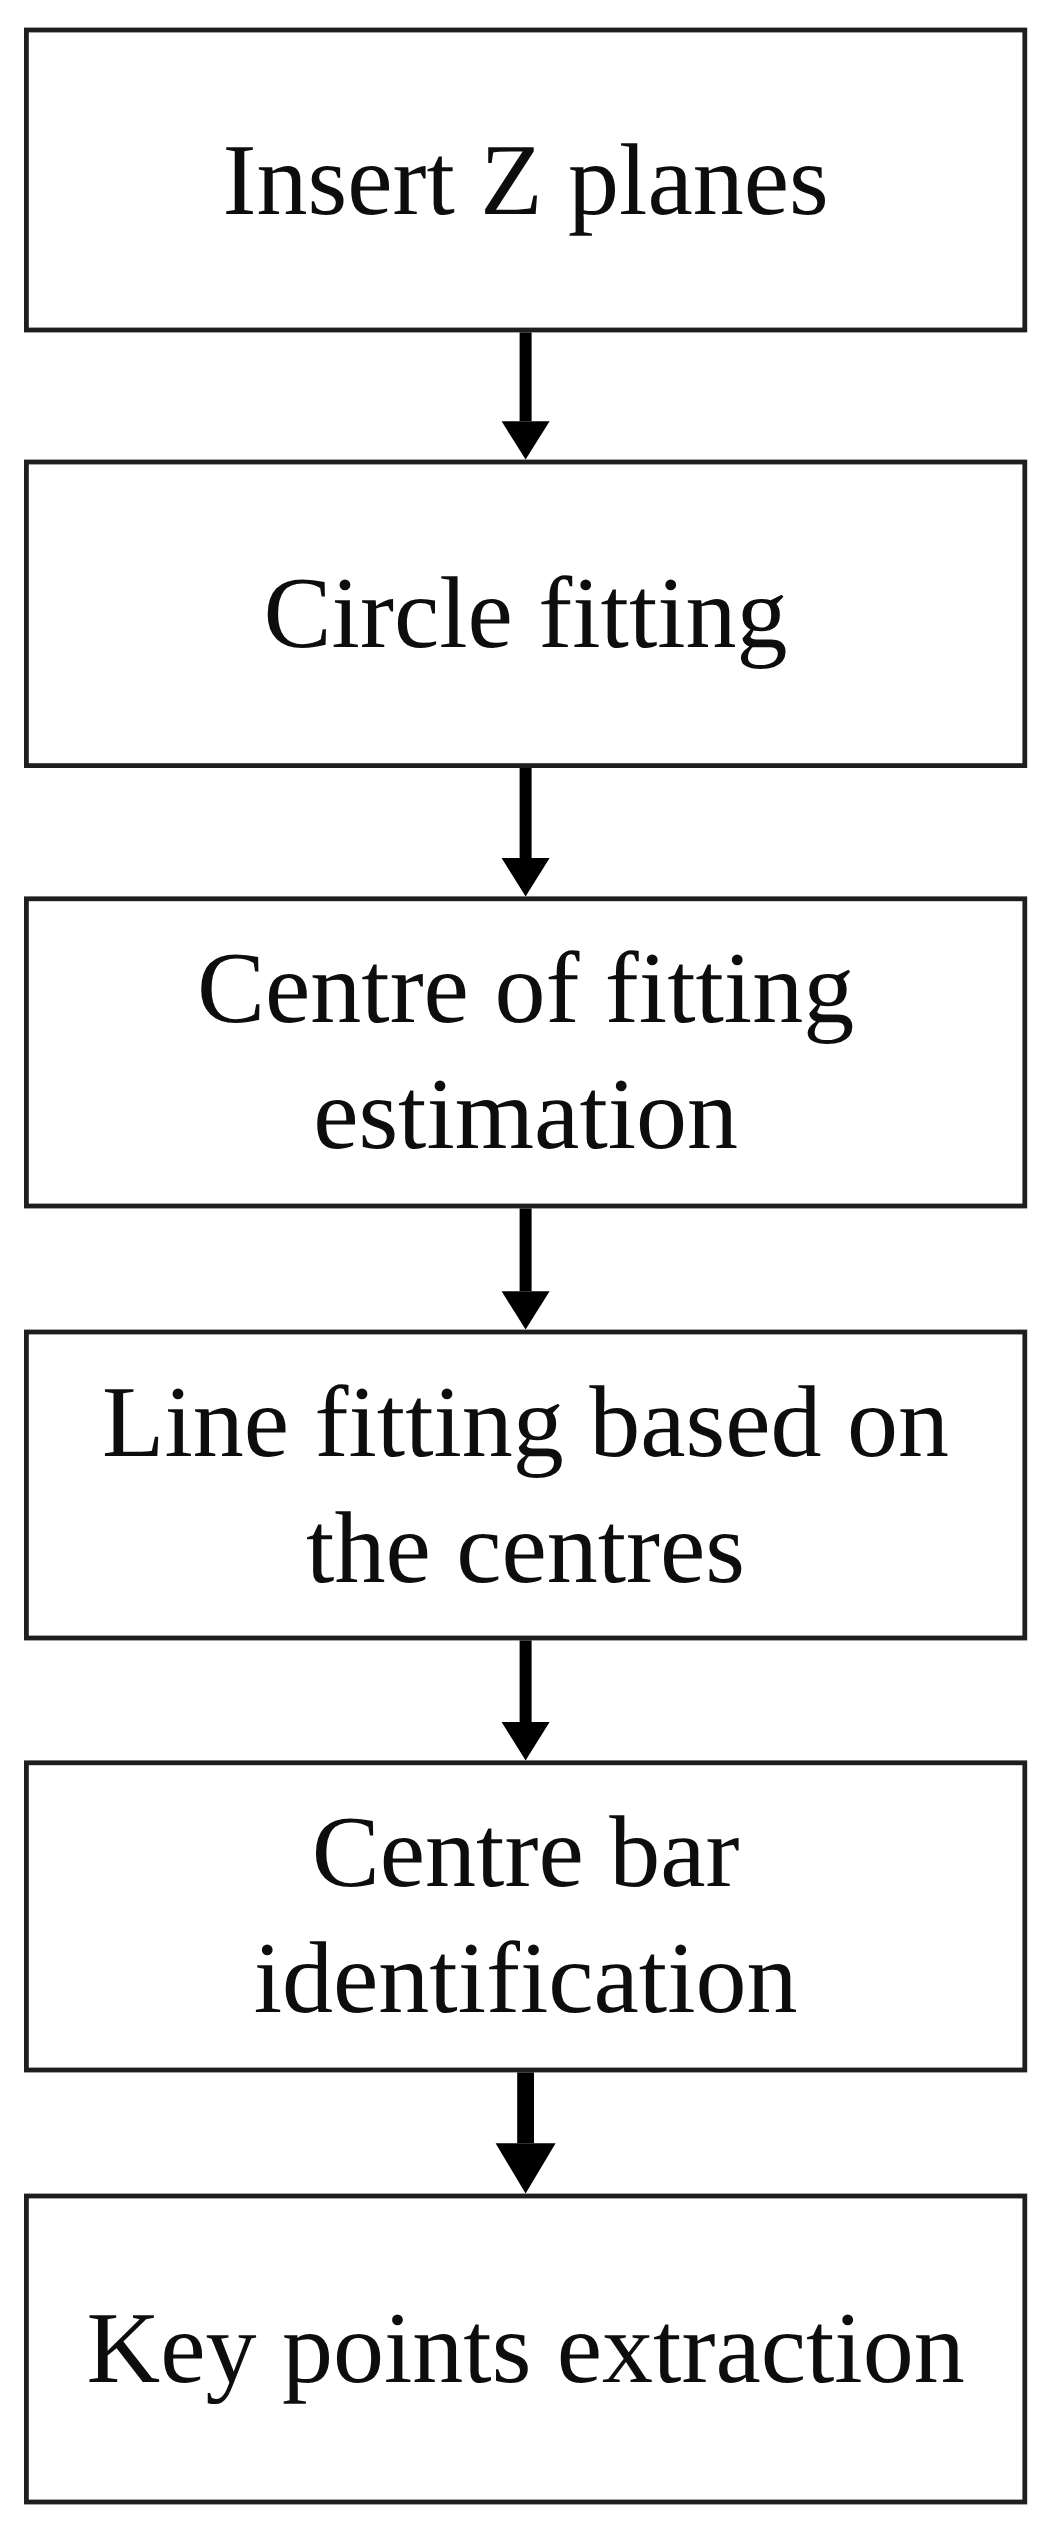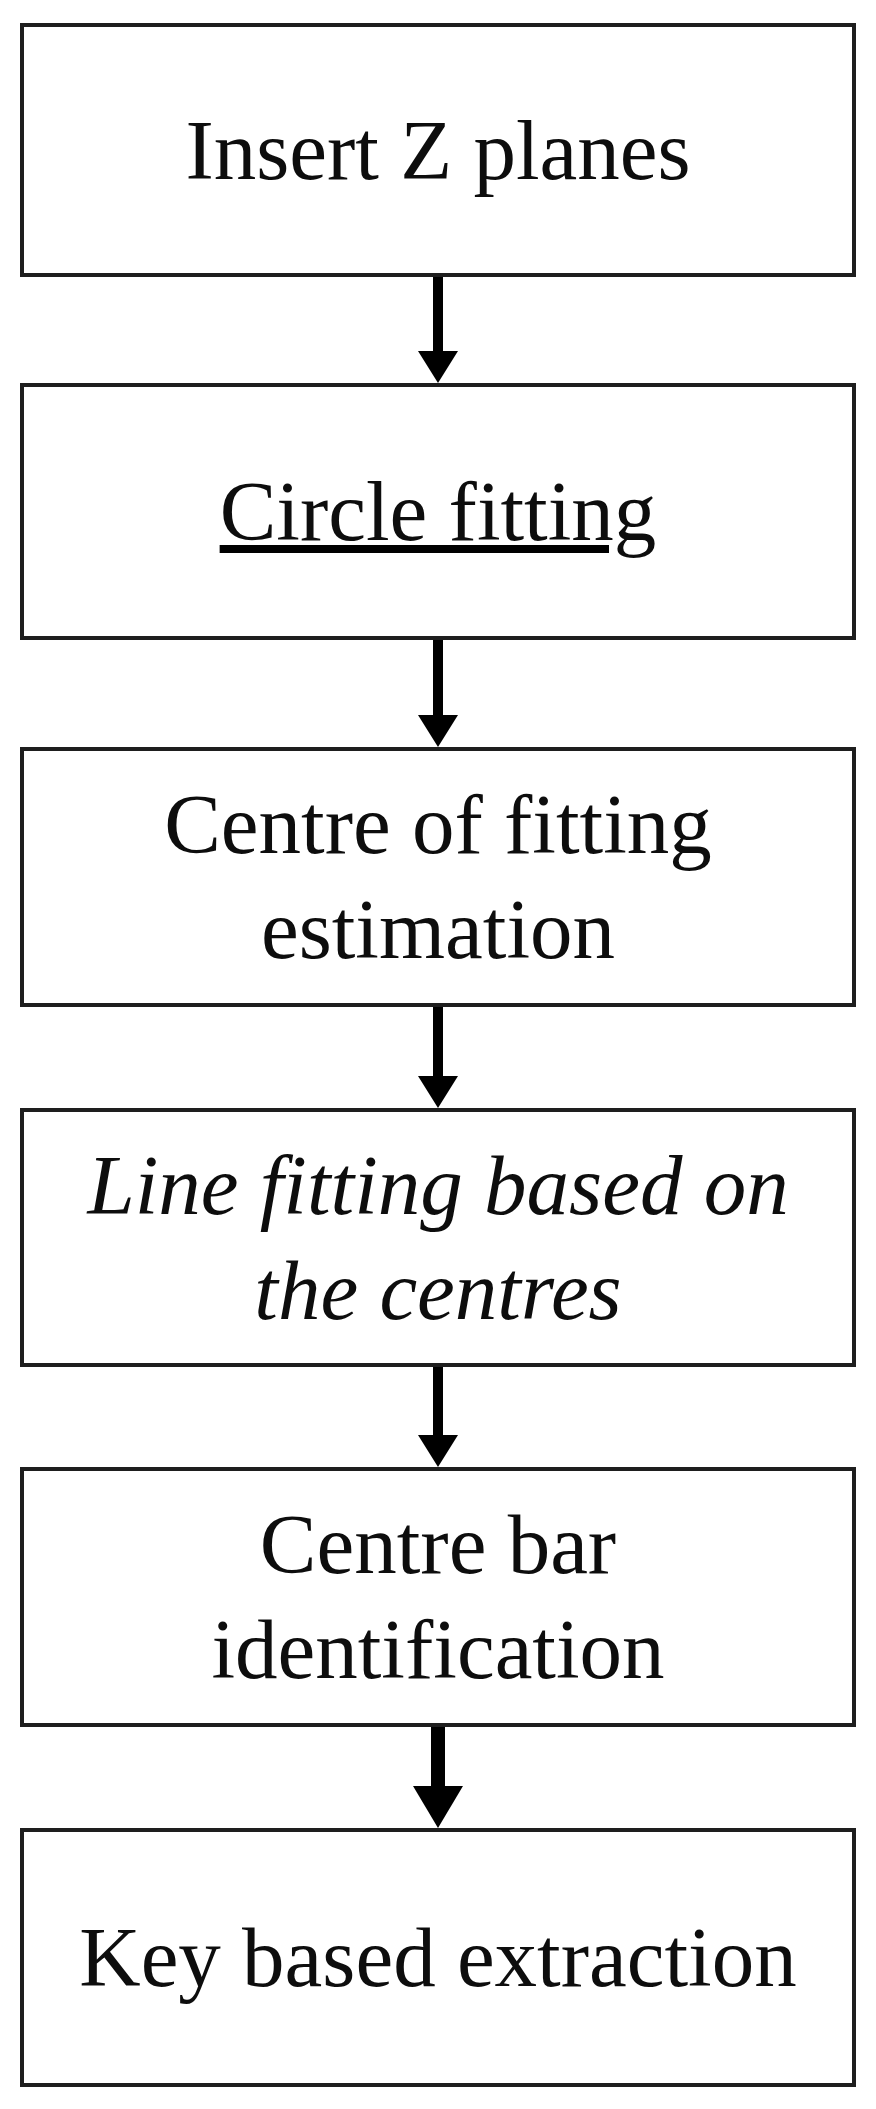--- a/index.html
+++ b/index.html
@@ -36,23 +36,23 @@
     font-family: "Liberation Serif", "DejaVu Serif", serif;
     font-size: 85px;
     line-height: 105px;
     color: #0d0d0d;
     text-align: center;
     white-space: pre-line;
     letter-spacing: 0px;
   }
   
   .n1 { height: 254px; }
-  .n2 { height: 257px; text-decoration: underline; }
+  .n2 { height: 257px; }
   .n3 { height: 260px; }
-  .n4 { height: 259px; font-style: italic; }
+  .n4 { height: 259px; }
   .n5 { height: 260px; }
   .n6 { height: 259px; }
 
   .arrow {
     display: flex;
     flex-direction: column;
     align-items: center;
     flex: 0 0 auto;
   }
   
@@ -132,16 +132,16 @@
     <span class="label">Centre bar
 identification</span>
   </div>
 
   <div class="arrow a5 big">
     <div class="shaft"></div>
     <div class="head"></div>
   </div>
 
   <div class="node n6">
-    <span class="label">Key based extraction</span>
+    <span class="label">Key points extraction</span>
   </div>
 
 </div>
 
 </body></html>

